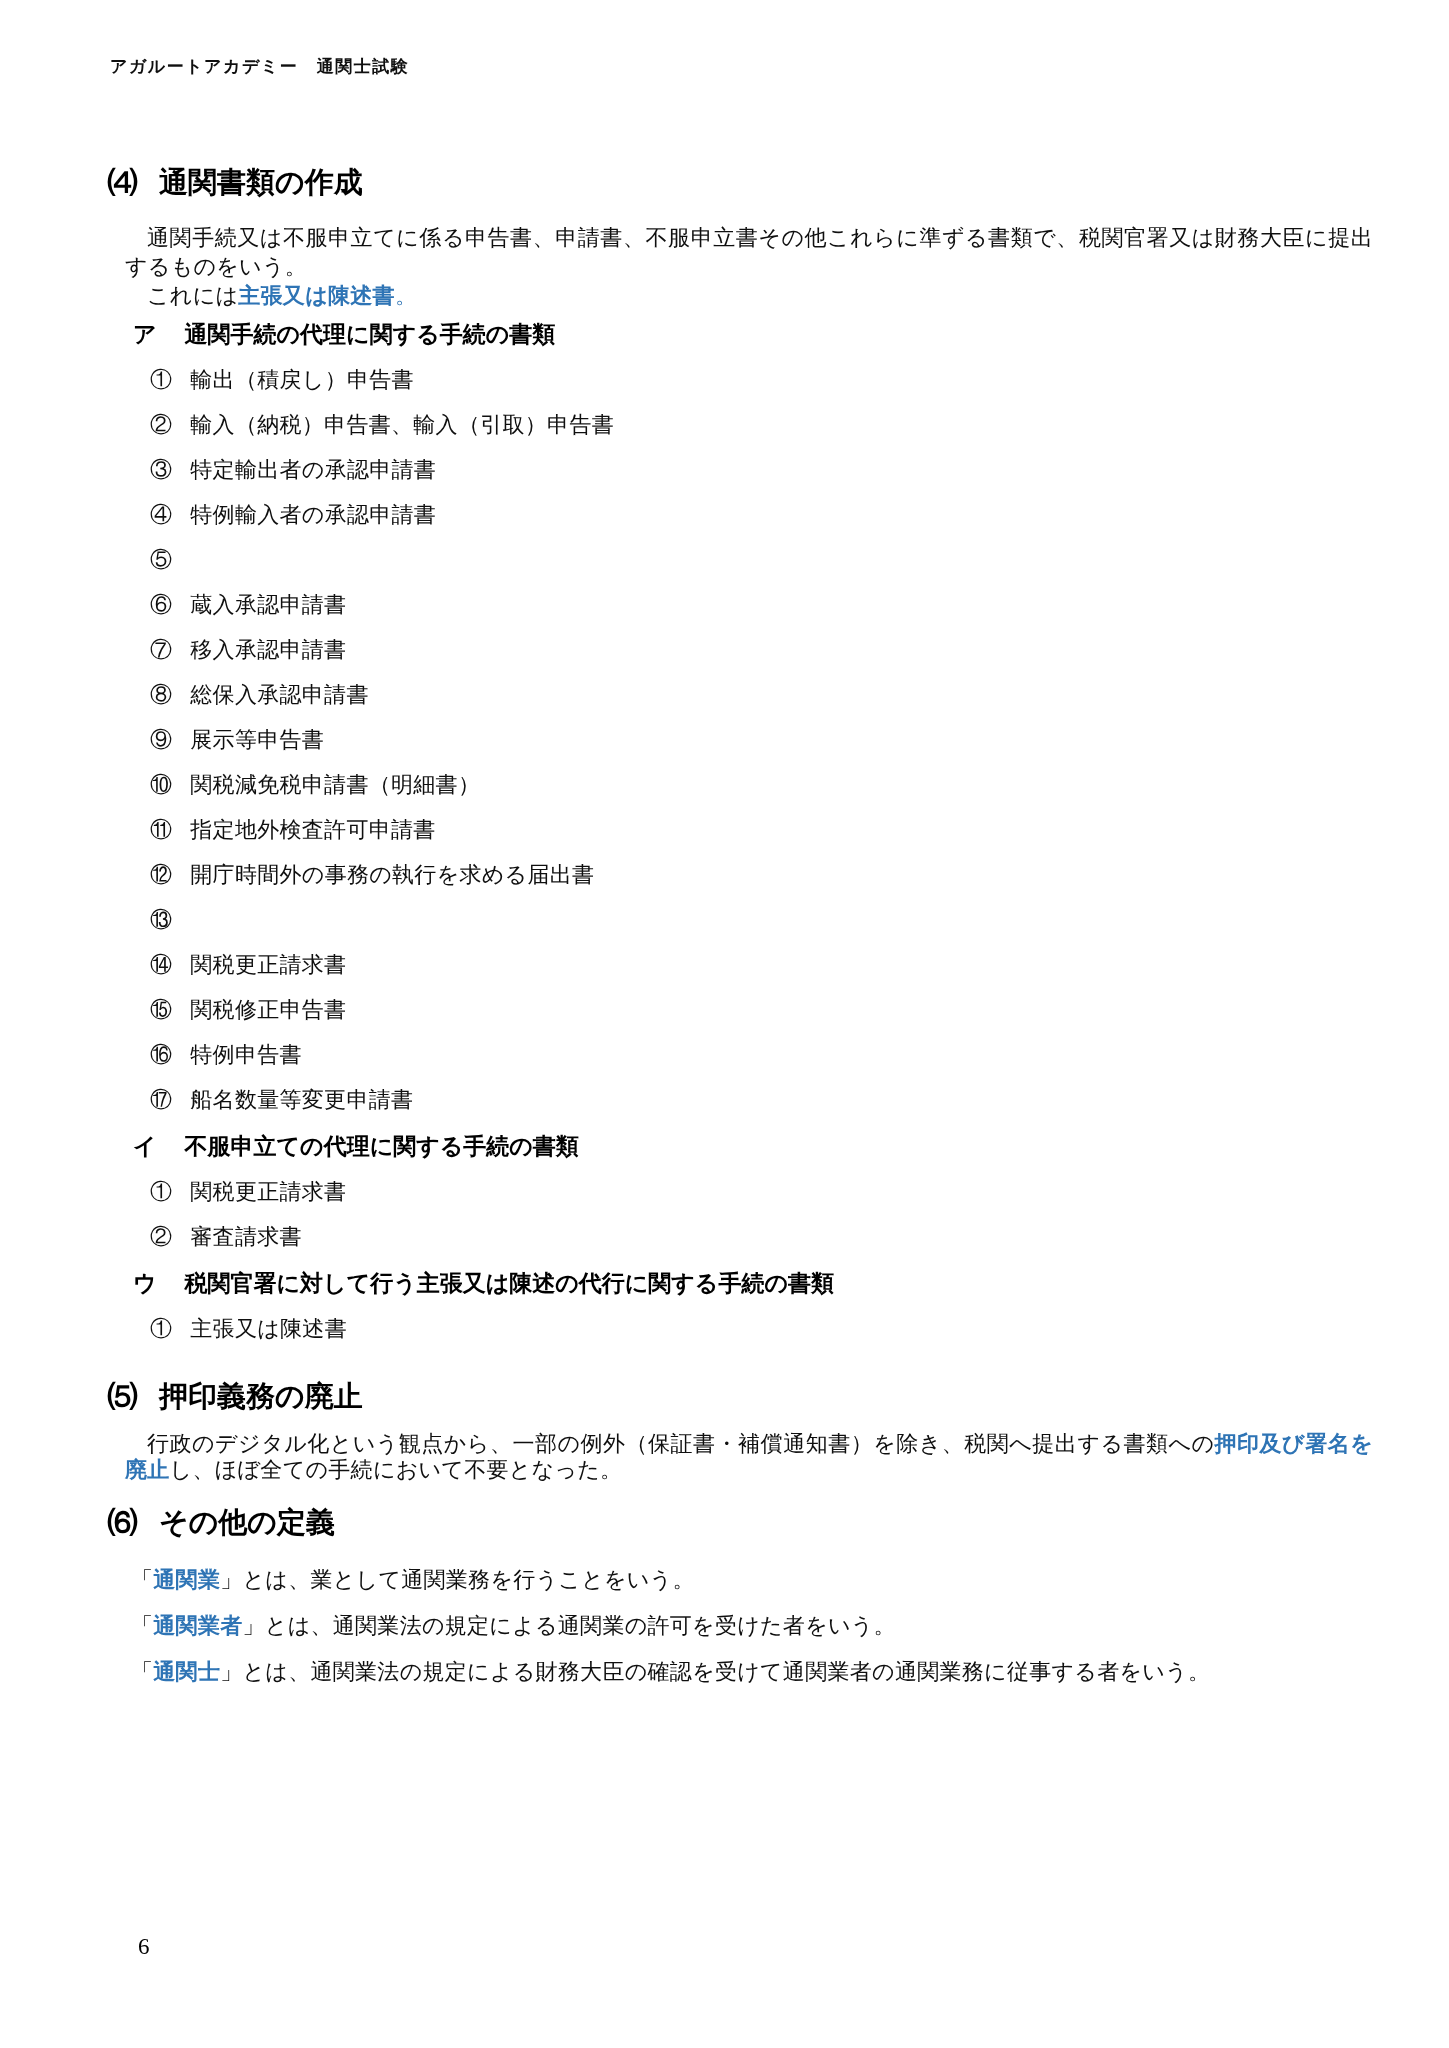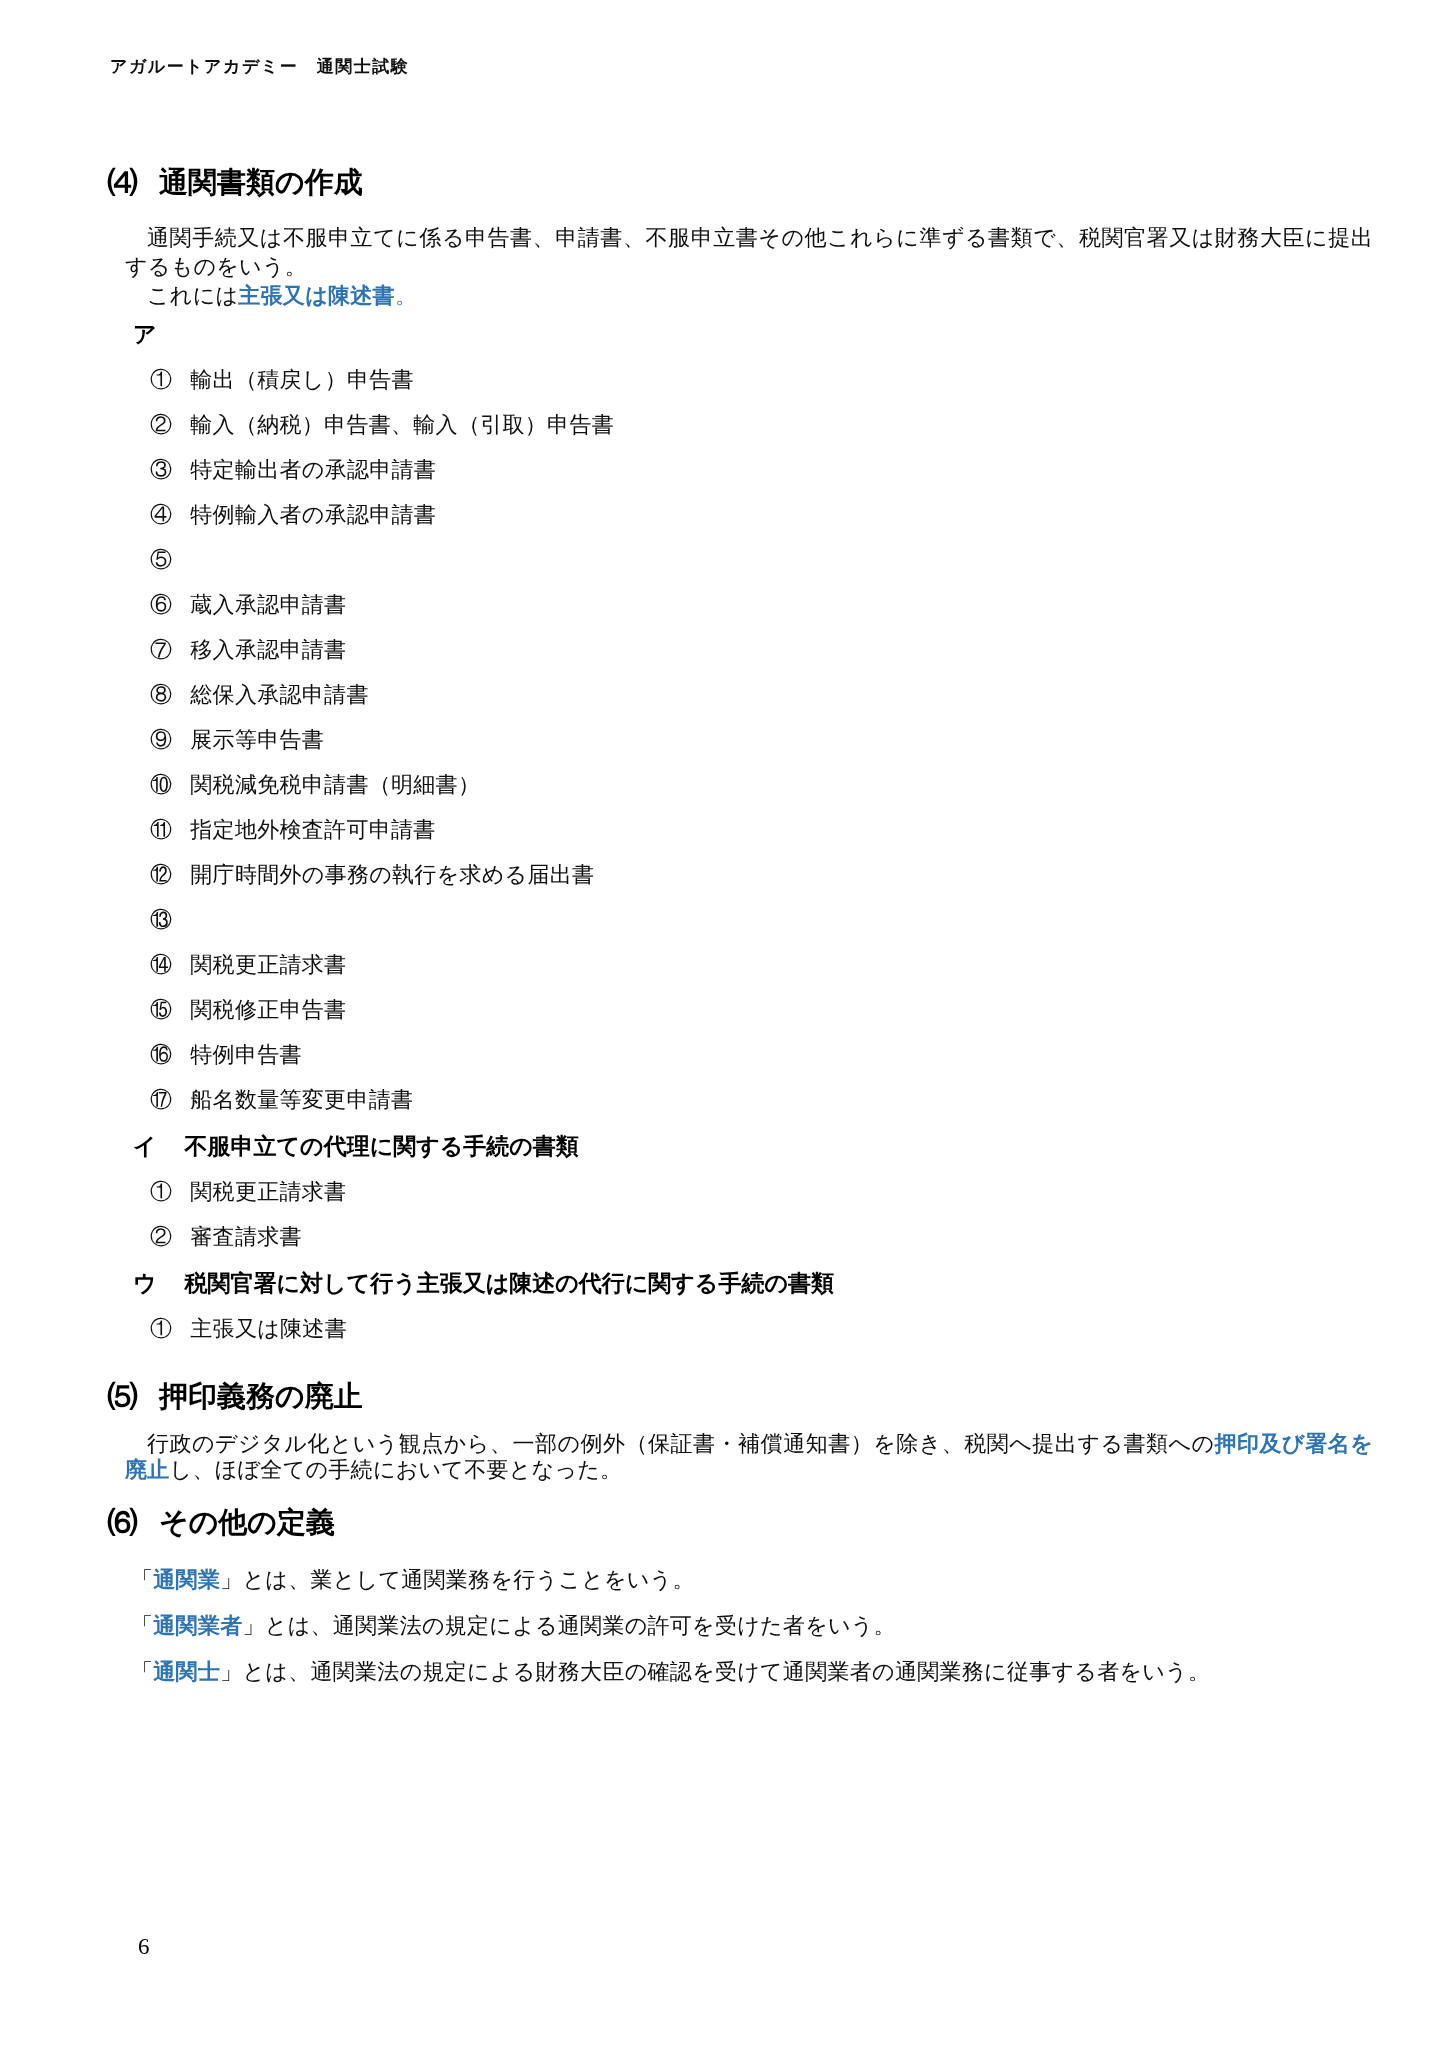--- a/index.html
+++ b/index.html
@@ -113,20 +113,21 @@
     <span class="sec-num">⑷</span>
     <span>通関書類の作成</span>
   </div>
 
   <p class="p-body intro">通関手続又は不服申立てに係る申告書、申請書、不服申立書その他これらに準ずる書類で、税関官署又は財務大臣に提出するものをいう。</p>
 
   <p class="p-body note"><span>これには</span><span class="hl">主張又は陳述書</span><span class="hl-punct">。</span></p>
 
   <div class="sub-heading">
     <span class="sub-kana">ア</span>
+    <span>通関手続の代理に関する手続の書類</span>
   </div>
 
   <ul class="doc-list">
     <li>
         <span class="item-num">①</span>
         <span>輸出（積戻し）申告書</span>
       </li>
     <li>
         <span class="item-num">②</span>
         <span>輸入（納税）申告書、輸入（引取）申告書</span>

